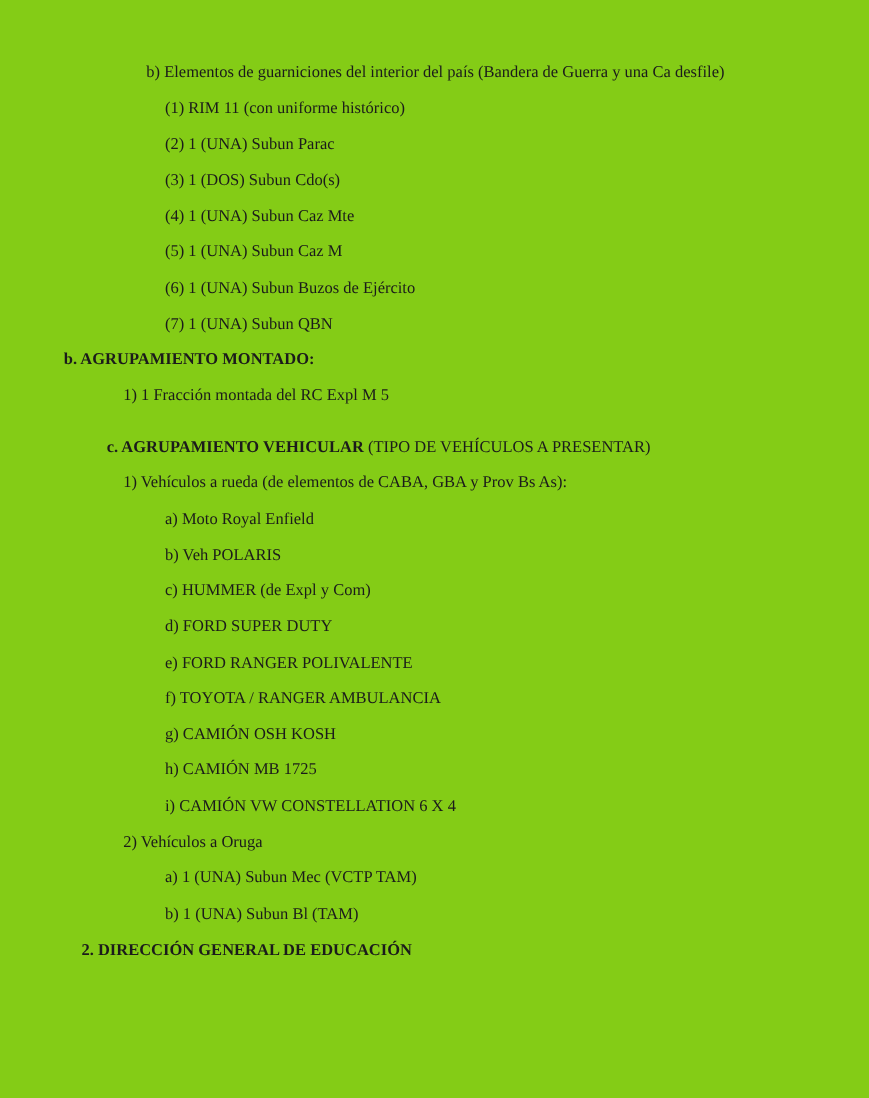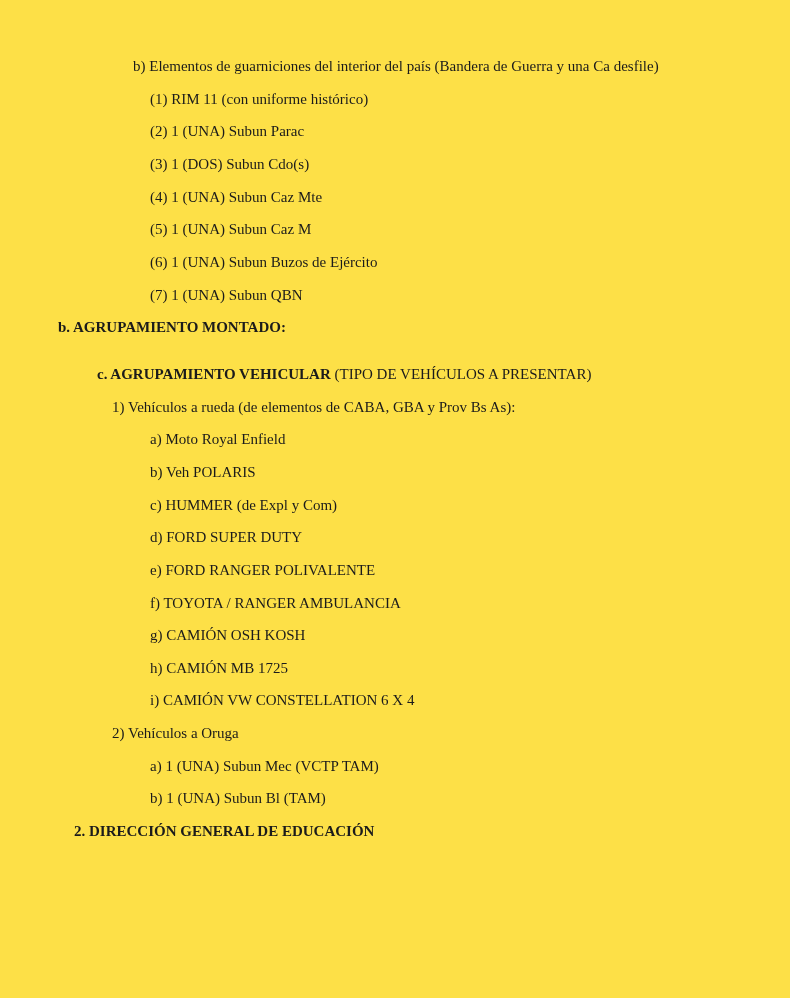--- a/index.html
+++ b/index.html
@@ -1,20 +1,20 @@
 <!DOCTYPE html>
 <html><head>
 <meta charset="utf-8">
 <style>
   html, body { margin: 0; padding: 0; background: #ffffff; }
   .page {
     position: relative;
     width: 790px;
     height: 998px;
-    background: #fde047;
+    background: #84cc16;
     overflow: hidden;
     font-family: "Liberation Serif", "DejaVu Serif", serif;
     font-size: 15px;
     color: #1b1b1b;
   }
   .doc { padding-top: 50px; }
   .ln {
     line-height: 32.65px;
     white-space: pre;
   }
@@ -36,20 +36,21 @@
     <div class="ln i3">b) Elementos de guarniciones del interior del país (Bandera de Guerra y una Ca desfile)</div>
     <div class="ln i4">(1) RIM 11 (con uniforme histórico)</div>
     <div class="ln i4">(2) 1 (UNA) Subun Parac</div>
     <div class="ln i4">(3) 1 (DOS) Subun Cdo(s)</div>
     <div class="ln i4">(4) 1 (UNA) Subun Caz Mte</div>
     <div class="ln i4">(5) 1 (UNA) Subun Caz M</div>
     <div class="ln i4">(6) 1 (UNA) Subun Buzos de Ejército</div>
     <div class="ln i4">(7) 1 (UNA) Subun QBN</div>
 
     <div class="ln i1b bold">b. AGRUPAMIENTO MONTADO:</div>
+    <div class="ln i2">1) 1 Fracción montada del RC Expl M 5</div>
 
     <div class="ln i1c"><span class="bold">c. AGRUPAMIENTO VEHICULAR</span><span> (TIPO DE VEHÍCULOS A PRESENTAR)</span></div>
 
     <div class="ln i2">1) Vehículos a rueda (de elementos de CABA, GBA y Prov Bs As):</div>
     <div class="ln i4">a) Moto Royal Enfield</div>
     <div class="ln i4">b) Veh POLARIS</div>
     <div class="ln i4">c) HUMMER (de Expl y Com)</div>
     <div class="ln i4">d) FORD SUPER DUTY</div>
     <div class="ln i4">e) FORD RANGER POLIVALENTE</div>
     <div class="ln i4">f) TOYOTA / RANGER AMBULANCIA</div>

